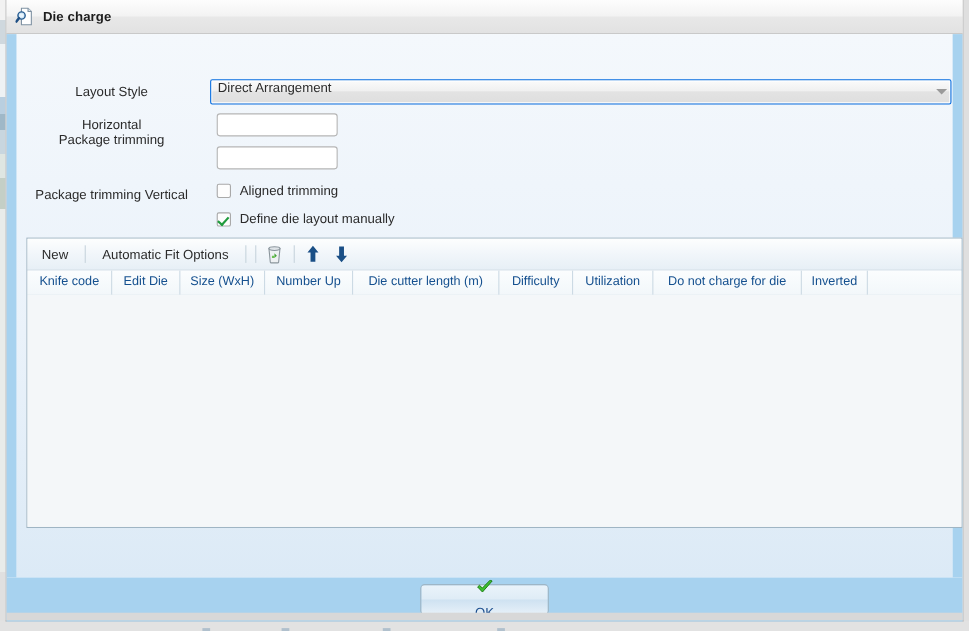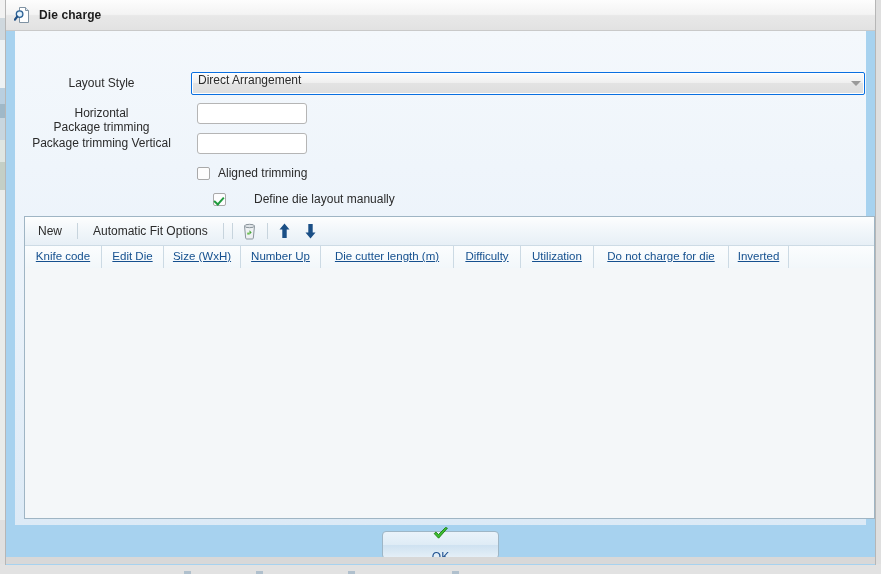--- a/index.html
+++ b/index.html
@@ -149,21 +149,21 @@
     border: solid #1f9b3d;
     border-width: 0 2px 2px 0;
     transform: rotate(42deg);
   }
   .cblabel { font-size: 12px; color: #2b2b2b; }
 
   
   #grid-panel {
     position: absolute;
     left: 9px; top: 185px;
-    width: 851px; height: 303px;
+    width: 851px; height: 264px;
     box-sizing: border-box;
     border: 1px solid #9fb5c4;
     background: #f4f7f9;
   }
   #grid-toolbar {
     height: 28px;
     background: linear-gradient(to bottom, #fdfefe 0%, #f1f6fa 50%, #e7eff6 100%);
     border-bottom: 1px solid #cddbe5;
     display: flex; align-items: center;
     padding-left: 2px;
@@ -199,21 +199,20 @@
   #grid-head .hc {
     box-sizing: border-box;
     border-right: 1px solid #ccdae4;
     font-size: 11.5px;
     color: #15508f;
     line-height: 21px;
     text-align: center;
     overflow: hidden;
     white-space: nowrap;
     flex: none;
-    text-decoration: underline;
   }
   #grid-body {
     position: absolute;
     left: 0; right: 0; top: 51px; bottom: 0;
     background: #f4f7f9;
   }
 
   
   #footer {
     position: relative;
@@ -284,30 +283,30 @@
 
       <div class="row" style="left:0; top:75px; width:173px;">
         <div class="lbl" style="width:173px;">
           <div>Horizontal</div>
           <div>Package trimming</div>
         </div>
       </div>
       <input class="field-input" type="text" style="position: absolute; left: 182px; top: 72px; width: 110px;" value="">
 
       <div class="row" style="left:0; top:105px; width:173px;">
-        <div class="lbl" style="width:173px;">Package trimming Vertical</div>
+        <div class="lbl" style="width:173px;margin-top:34px;">Package trimming Vertical</div>
       </div>
       <input class="field-input" type="text" style="position: absolute; left: 182px; top: 102px; width: 110px;" value="">
 
       <div class="cbrow" style="left:182px; top:135px;">
         <span class="cbox"></span>
         <span class="cblabel">Aligned trimming</span>
       </div>
 
-      <div class="cbrow" style="left:198px; top:161px;gap:20px;">
+      <div class="cbrow" style="left:182px; top:161px;">
         <span class="cbox checked"></span>
         <span class="cblabel">Define die layout manually</span>
       </div>
     </div>
 
     <div id="grid-panel">
 
       <div id="grid-toolbar">
         <div class="tbtn">New</div>
         <div class="tsep"></div>

